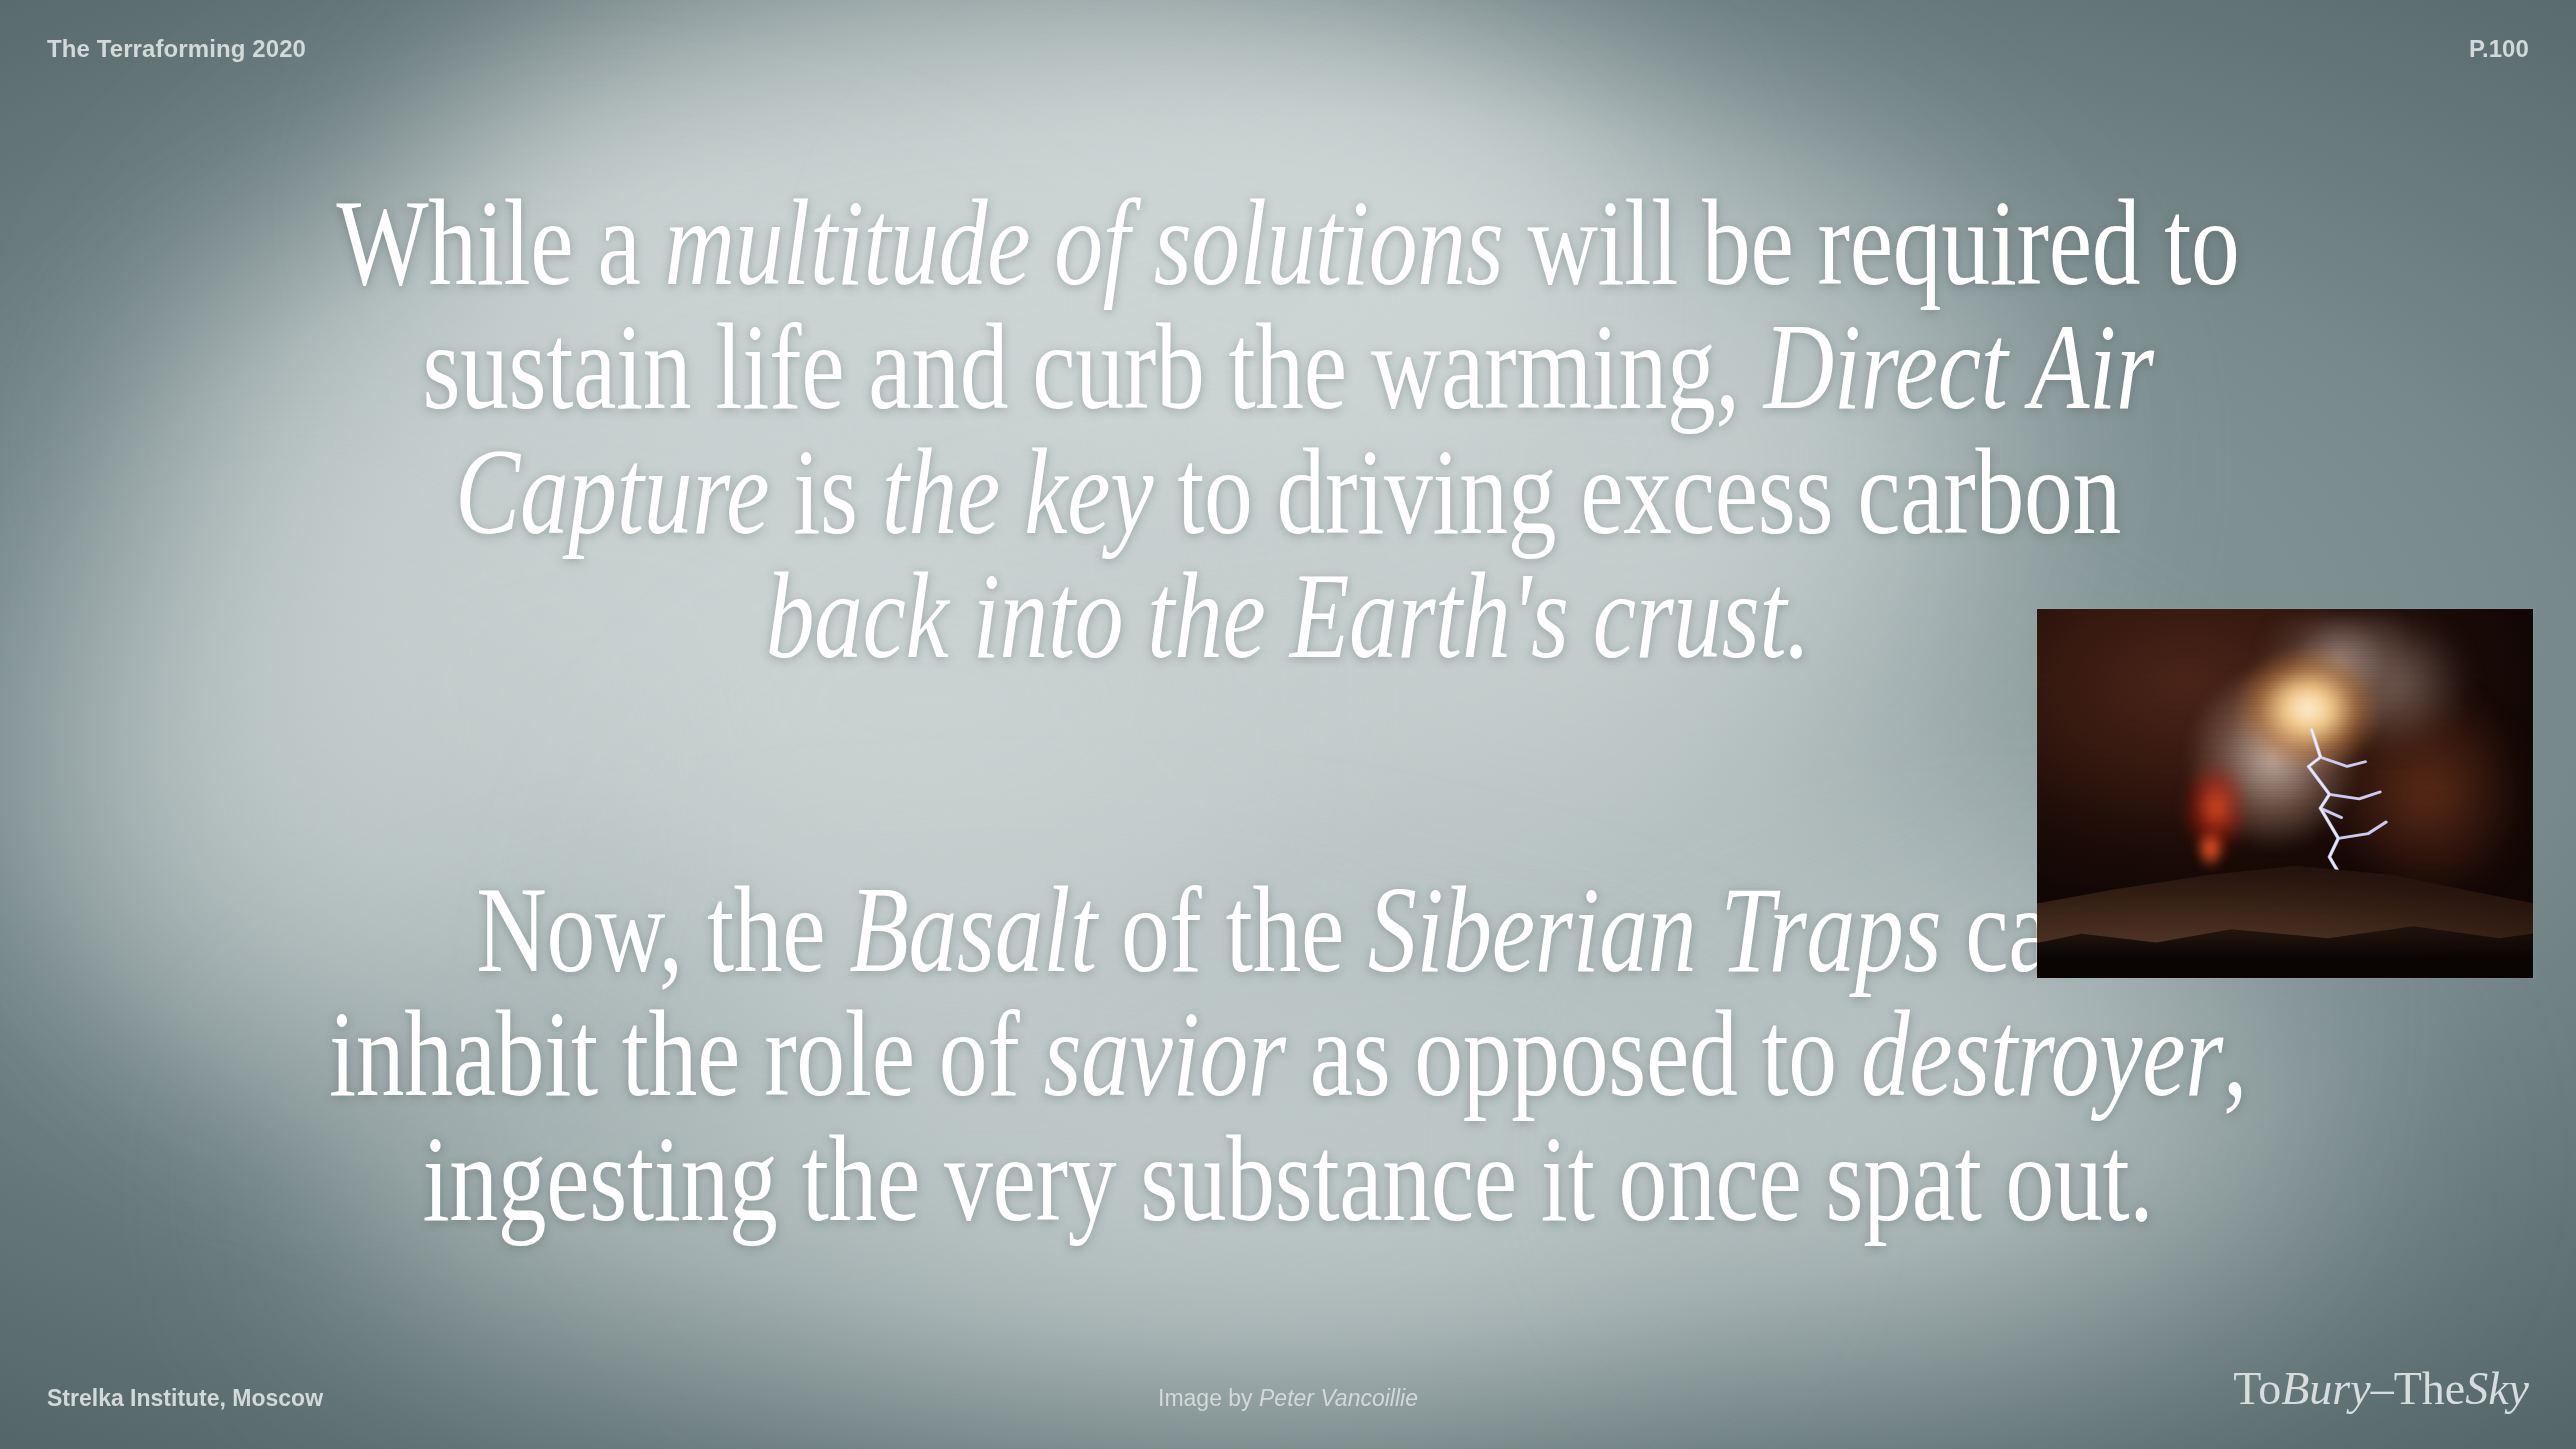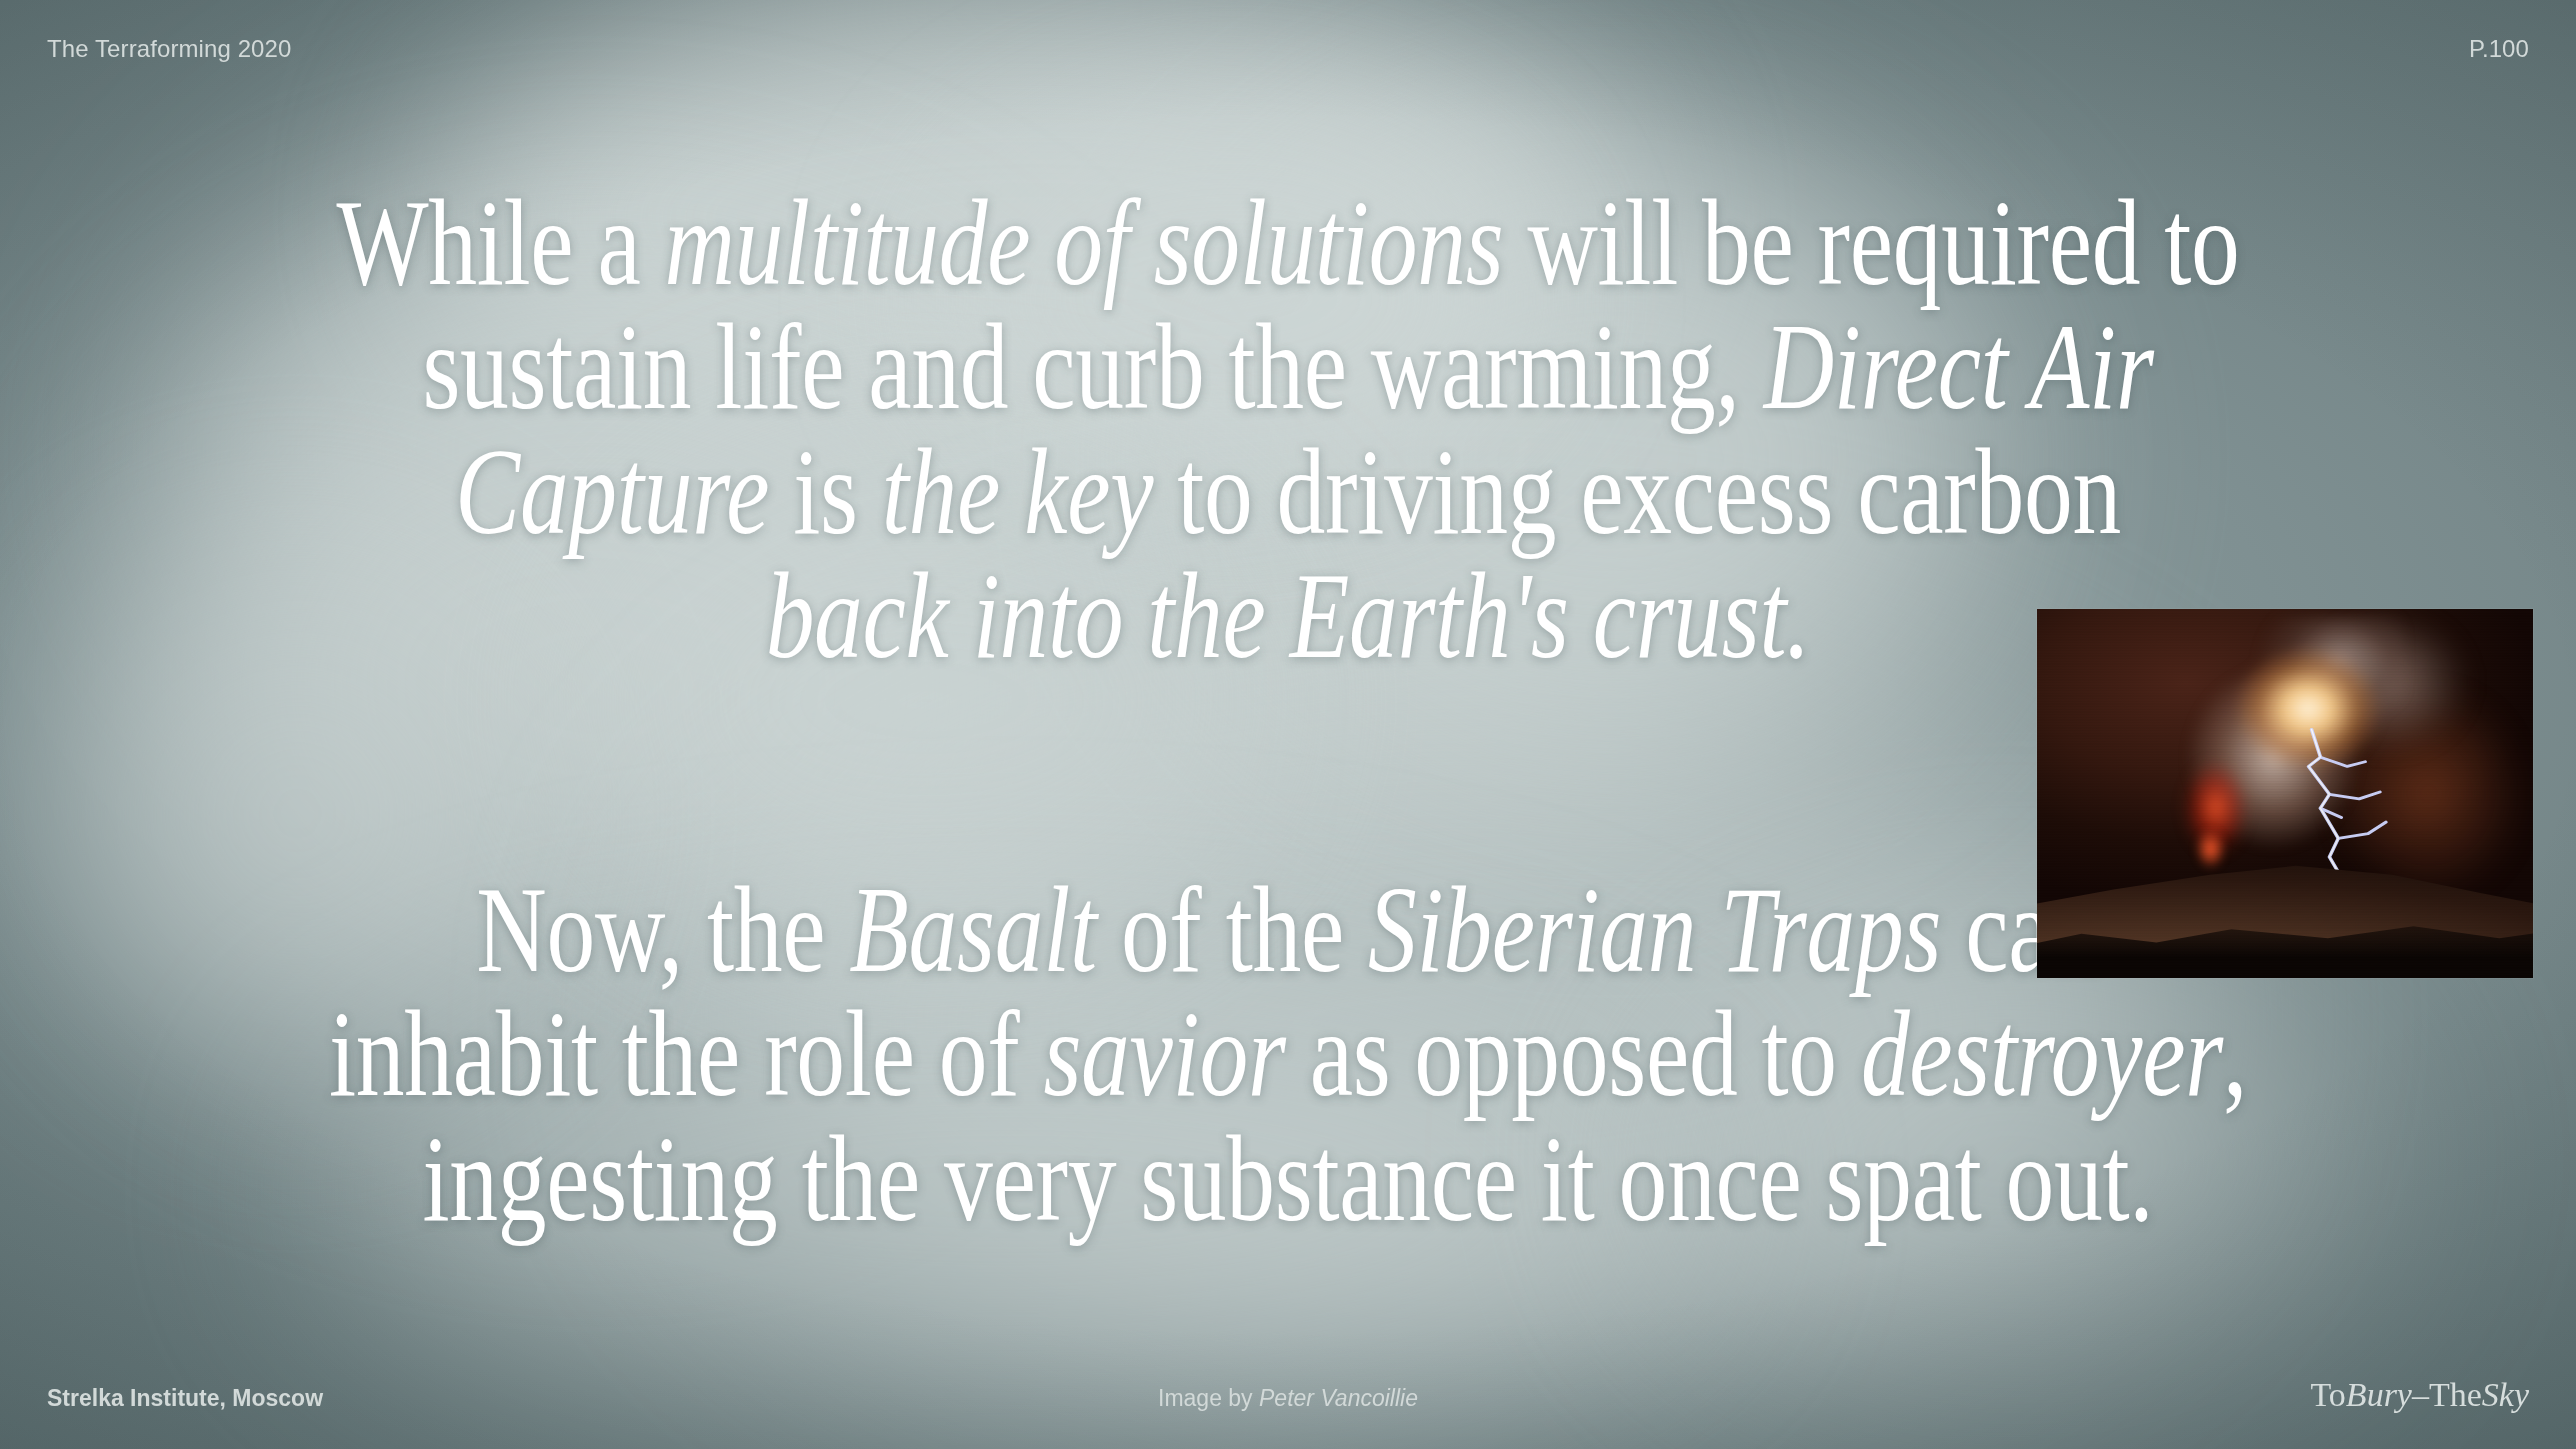--- a/index.html
+++ b/index.html
@@ -42,40 +42,40 @@
     background:
       radial-gradient(130% 110% at 50% 50%, rgba(0,0,0,0) 38%, rgba(40,56,58,.38) 78%, rgba(34,50,52,.62) 100%);
     pointer-events:none;
   }
 
   
   .hdr{
     position:absolute; top:35px; left:0; right:0;
     display:flex; justify-content:space-between; align-items:baseline;
     padding:0 47px;
-    font-size:24px; font-weight:400; letter-spacing:0.1px;
+    font-size:24px; font-weight:700; letter-spacing:0.1px;
     color:#d2d9d8;
   }
   .ftr{
     position:absolute; bottom:37px; left:0; right:0;
     display:flex; justify-content:space-between; align-items:flex-end;
     padding:0 47px;
     font-size:23px; font-weight:700;
     color:#d2d9d8;
     text-align:right;
   }
   .ftr .mid{
     position:absolute; left:50%; transform:translateX(-50%);
     bottom:0; white-space:nowrap; font-weight:400;
   }
   .ftr .mid .author{ font-style:italic; }
 
   .logo{
     font-family:"Liberation Serif", serif;
-    font-size:34px; font-weight:400;
+    font-size:46px; font-weight:400;
     color:#d6dddc; letter-spacing:0;
     line-height:1;
   }
   .logo .it{ font-style:italic; }
 
   
   .copy{
     position:absolute;
     left:0; right:0;
     text-align:center;

